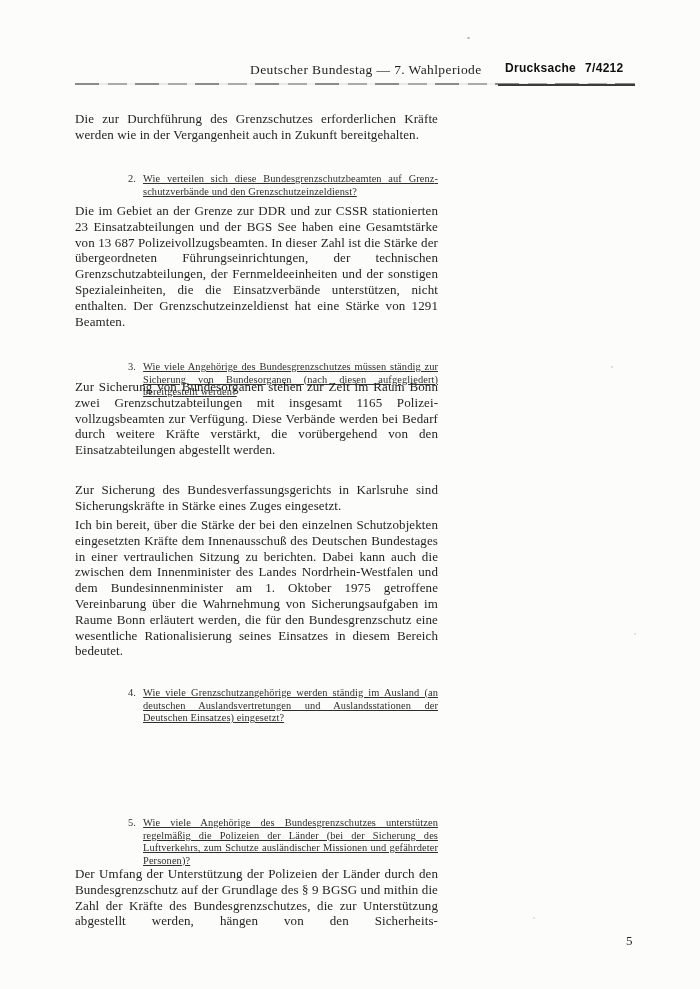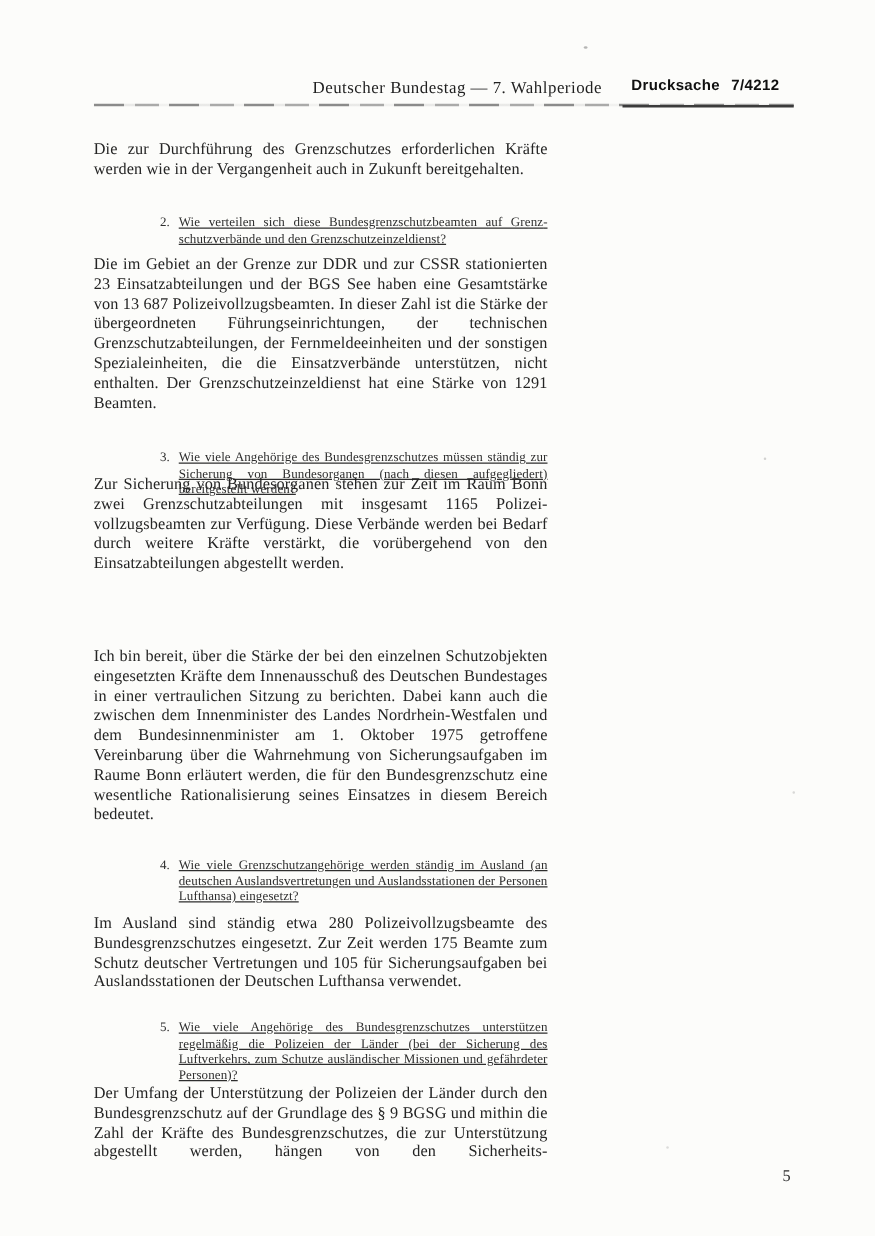--- a/index.html
+++ b/index.html
@@ -117,27 +117,27 @@
     <span class="qnum">2.</span>
     <span class="qtext">Wie verteilen sich diese Bundesgrenzschutzbeamten auf Grenz­schutzverbände und den Grenzschutzeinzeldienst?</span>
   </div>
   <p class="para" style="top:203px">Die im Gebiet an der Grenze zur DDR und zur CSSR stationier­ten 23 Einsatzabteilungen und der BGS See haben eine Gesamt­stärke von 13&nbsp;687 Polizeivollzugsbeamten. In dieser Zahl ist die Stärke der übergeordneten Führungseinrichtungen, der tech­nischen Grenzschutzabteilungen, der Fernmeldeeinheiten und der sonstigen Spezialeinheiten, die die Einsatzverbände unter­stützen, nicht enthalten. Der Grenzschutzeinzeldienst hat eine Stärke von 1291 Beamten.</p>
 
   <div class="question" style="top:361px">
     <span class="qnum">3.</span>
     <span class="qtext">Wie viele Angehörige des Bundesgrenzschutzes müssen stän­dig zur Sicherung von Bundesorganen (nach diesen aufgeglie­dert) bereitgestellt werden?</span>
   </div>
   <p class="para" style="top:379px">Zur Sicherung von Bundesorganen stehen zur Zeit im Raum Bonn zwei Grenzschutzabteilungen mit insgesamt 1165 Polizei­vollzugsbeamten zur Verfügung. Diese Verbände werden bei Bedarf durch weitere Kräfte verstärkt, die vorübergehend von den Einsatzabteilungen abgestellt werden.</p>
+  <p class="para" style="top:482px">Zur Sicherung des Bundesverfassungsgerichts in Karlsruhe sind Sicherungskräfte in Stärke eines Zuges eingesetzt.</p>
   <p class="para" style="top:517px">Ich bin bereit, über die Stärke der bei den einzelnen Schutz­objekten eingesetzten Kräfte dem Innenausschuß des Deutschen Bundestages in einer vertraulichen Sitzung zu berichten. Dabei kann auch die zwischen dem Innenminister des Landes Nord­rhein-Westfalen und dem Bundesinnenminister am 1. Oktober 1975 getroffene Vereinbarung über die Wahrnehmung von Sicherungsaufgaben im Raume Bonn erläutert werden, die für den Bundesgrenzschutz eine wesentliche Rationalisierung seines Einsatzes in diesem Bereich bedeutet.</p>
 
   <div class="question" style="top:687px">
     <span class="qnum">4.</span>
-    <span class="qtext">Wie viele Grenzschutzangehörige werden ständig im Aus­land (an deutschen Auslandsvertretungen und Auslandsstatio­nen der Personen Lufthansa) eingesetzt?</span>
+    <span class="qtext">Wie viele Grenzschutzangehörige werden ständig im Aus­land (an deutschen Auslandsvertretungen und Auslandsstatio­nen der Deutschen Einsatzes) eingesetzt?</span>
   </div>
-  <p class="para" style="top:730px">Im Ausland sind ständig etwa 280 Polizeivollzugsbeamte des Bundesgrenzschutzes eingesetzt. Zur Zeit werden 175 Beamte zum Schutz deutscher Vertretungen und 105 für Sicherungsauf­gaben bei Auslandsstationen der Deutschen Lufthansa verwen­det.</p>
 
   <div class="question" style="top:817px">
     <span class="qnum">5.</span>
     <span class="qtext">Wie viele Angehörige des Bundesgrenzschutzes unterstützen regelmäßig die Polizeien der Länder (bei der Sicherung des Luftverkehrs, zum Schutze ausländischer Missionen und ge­fährdeter Personen)?</span>
   </div>
   <p class="para cut" style="top:866px">Der Umfang der Unterstützung der Polizeien der Länder durch den Bundesgrenzschutz auf der Grundlage des § 9 BGSG und mithin die Zahl der Kräfte des Bundesgrenzschutzes, die zur Unterstützung abgestellt werden, hängen von den Sicherheits-</p>
 
   <span class="page-number">5</span>
 
   <span class="speck speck-1"></span>

